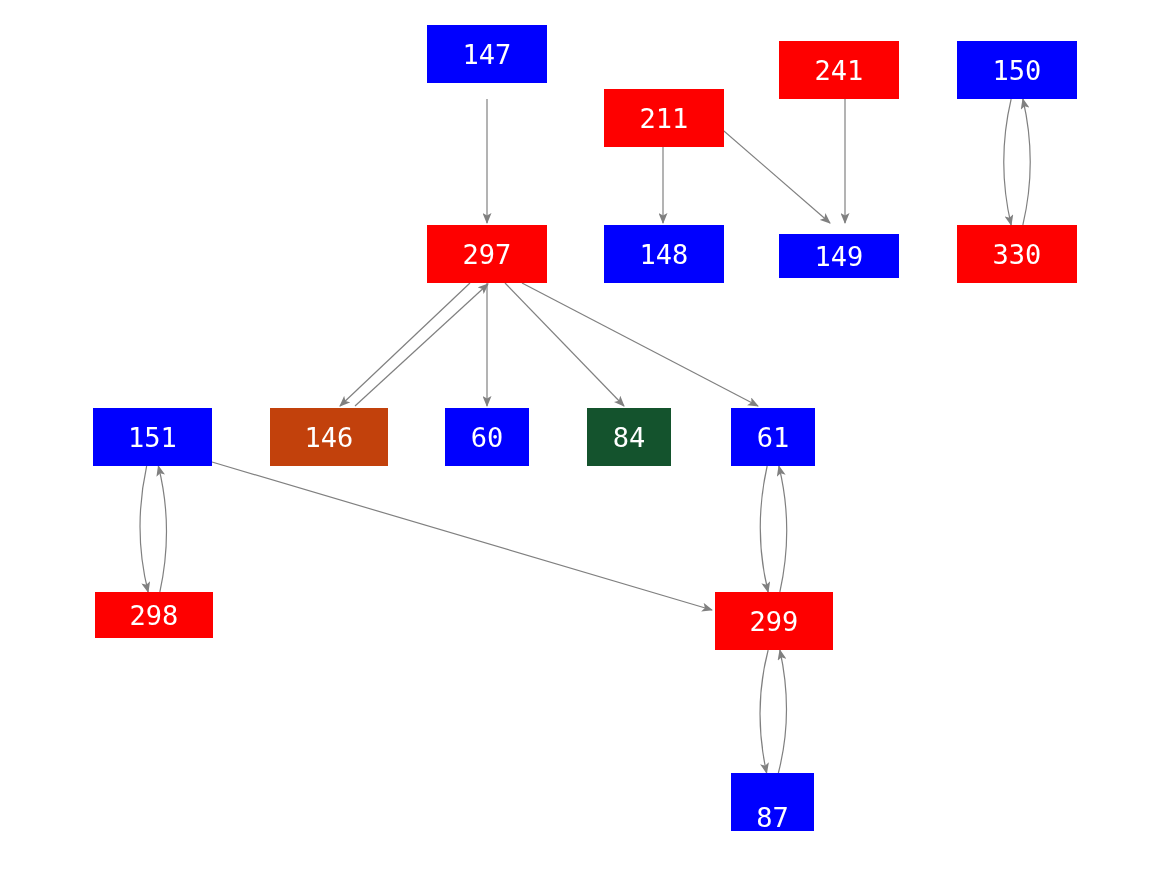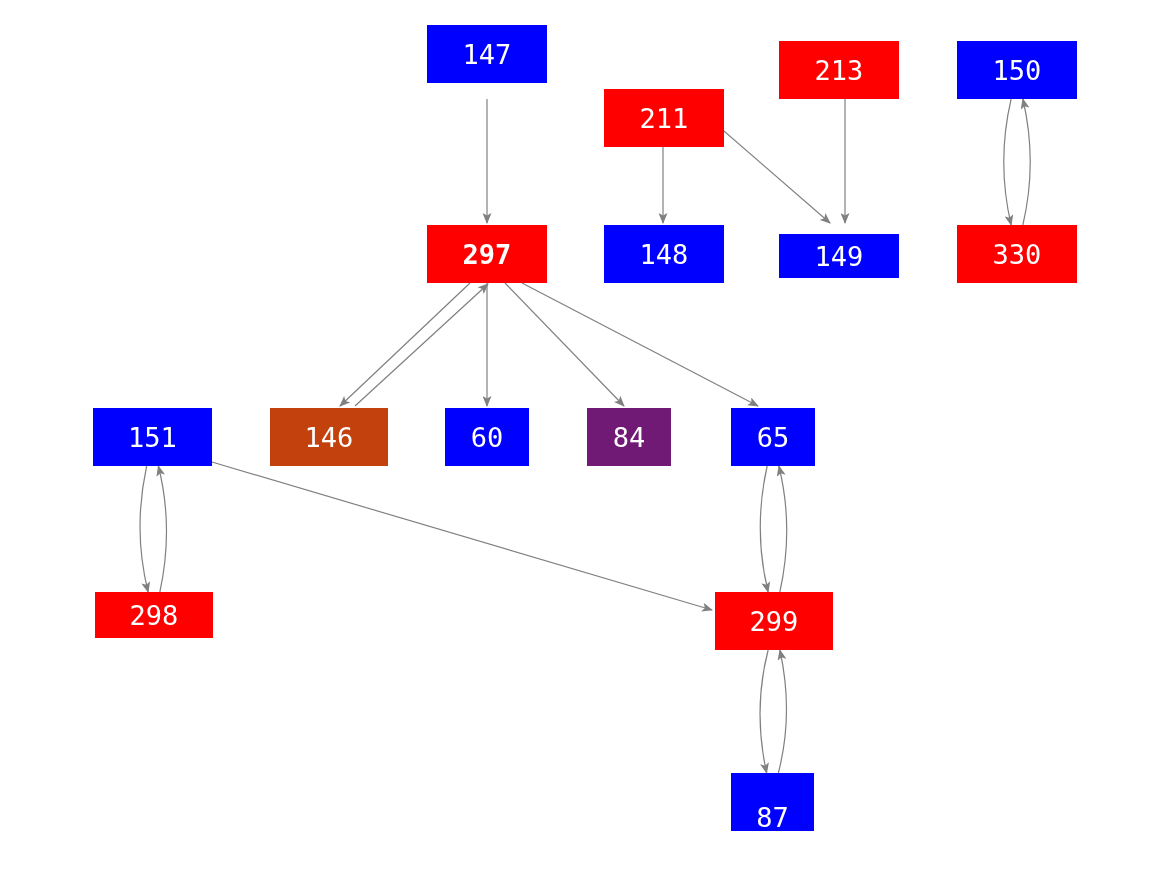--- a/index.html
+++ b/index.html
@@ -73,51 +73,51 @@
       </g>
   </svg>
   <div id="node-layer">
       <div class="graph-node" style="left: 427px; top: 25px; width: 120px; height: 58px; background: rgb(0, 0, 255);">
         <span class="node-label">147</span>
       </div>
       <div class="graph-node" style="left: 604px; top: 41px; width: 120px; height: 58px; background: rgb(254, 0, 0); margin-top: 48px;">
         <span class="node-label">211</span>
       </div>
       <div class="graph-node" style="left: 779px; top: 41px; width: 120px; height: 58px; background: rgb(254, 0, 0);">
-        <span class="node-label">213</span>
+        <span class="node-label">241</span>
       </div>
       <div class="graph-node" style="left: 957px; top: 41px; width: 120px; height: 58px; background: rgb(0, 0, 255);">
         <span class="node-label">150</span>
       </div>
-      <div class="graph-node" style="left: 427px; top: 225px; width: 120px; height: 58px; background: rgb(254, 0, 0); font-weight: bold;">
+      <div class="graph-node" style="left: 427px; top: 225px; width: 120px; height: 58px; background: rgb(254, 0, 0);">
         <span class="node-label">297</span>
       </div>
       <div class="graph-node" style="left: 604px; top: 225px; width: 120px; height: 58px; background: rgb(0, 0, 255);">
         <span class="node-label">148</span>
       </div>
       <div class="graph-node" style="left: 779px; top: 225px; width: 120px; height: 44px; background: rgb(0, 0, 255); margin-top: 9px;">
         <span class="node-label">149</span>
       </div>
       <div class="graph-node" style="left: 957px; top: 225px; width: 120px; height: 58px; background: rgb(254, 0, 0);">
         <span class="node-label">330</span>
       </div>
       <div class="graph-node" style="left: 93px; top: 408px; width: 119px; height: 58px; background: rgb(0, 0, 255);">
         <span class="node-label">151</span>
       </div>
       <div class="graph-node" style="left: 270px; top: 408px; width: 118px; height: 58px; background: #c2410c;">
         <span class="node-label">146</span>
       </div>
       <div class="graph-node" style="left: 445px; top: 408px; width: 84px; height: 58px; background: rgb(0, 0, 255);">
         <span class="node-label">60</span>
       </div>
-      <div class="graph-node" style="left: 587px; top: 408px; width: 84px; height: 58px; background: #701a75;">
+      <div class="graph-node" style="left: 587px; top: 408px; width: 84px; height: 58px; background: #14532d;">
         <span class="node-label">84</span>
       </div>
       <div class="graph-node" style="left: 731px; top: 408px; width: 84px; height: 58px; background: rgb(0, 0, 255);">
-        <span class="node-label">65</span>
+        <span class="node-label">61</span>
       </div>
       <div class="graph-node" style="left: 95px; top: 592px; width: 118px; height: 46px; background: rgb(254, 0, 0);">
         <span class="node-label">298</span>
       </div>
       <div class="graph-node" style="left: 715px; top: 592px; width: 118px; height: 58px; background: rgb(254, 0, 0);">
         <span class="node-label">299</span>
       </div>
       <div class="graph-node" style="left: 731px; top: 773px; width: 83px; height: 58px; background: rgb(0, 0, 255); align-items: flex-end;">
         <span class="node-label">87</span>
       </div>

